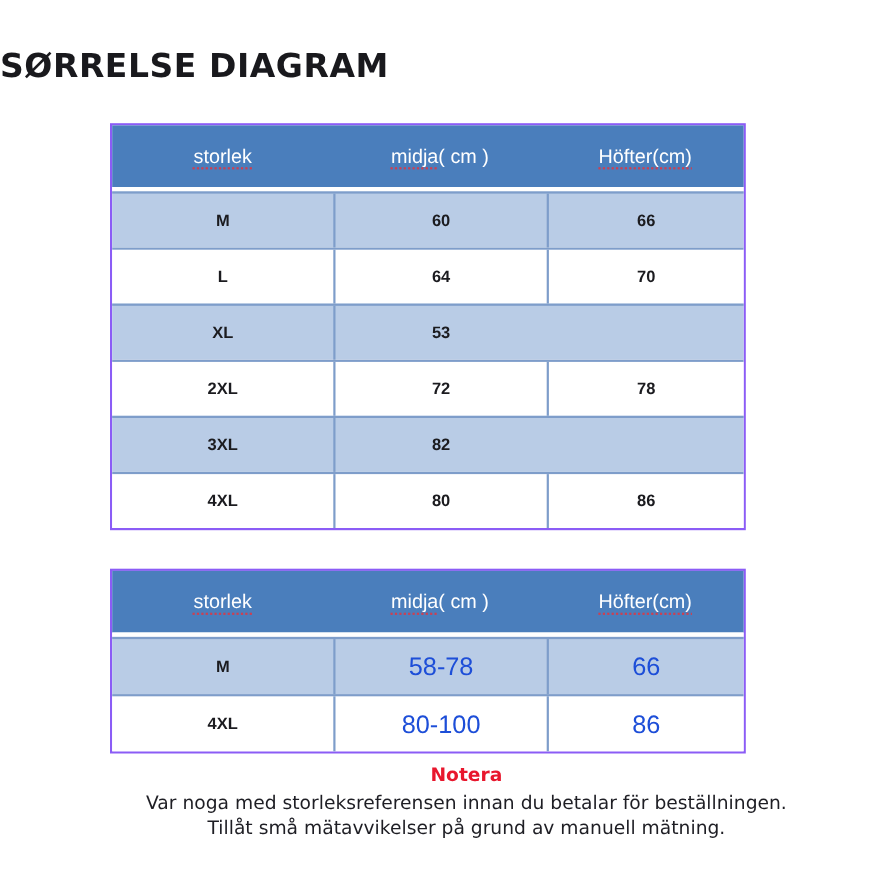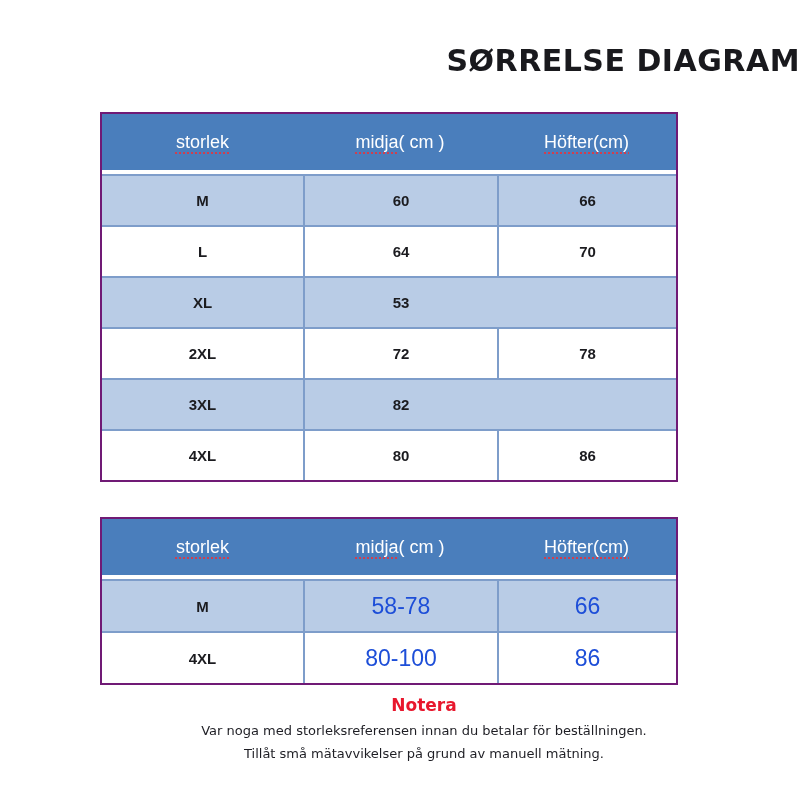--- a/index.html
+++ b/index.html
@@ -1,29 +1,29 @@
 <!DOCTYPE html>
 <html><head>
 <meta charset="utf-8">
 <style>
   * { margin:0; padding:0; box-sizing:border-box; }
   html,body { width:800px; height:800px; background:#ffffff; overflow:hidden; }
   body { position:relative; font-family:"Liberation Sans", sans-serif; }
 
   .page-title{
     position:absolute; top:43px; left:0; width:800px;
-    text-align:right;
+    text-align:left;
     font-family:"DejaVu Sans", sans-serif;
     font-size:30px; font-weight:700; letter-spacing:.5px;
     color:#19191d;
   }
 
   .tbl{
     position:absolute; left:100px; width:578px;
-    border:2px solid #701a75;
+    border:2px solid #8b5cf6;
     background:#ffffff;
   }
   .tbl-1{ top:112px; }
   .tbl-2{ top:517px; }
 
   .thead{
     display:grid; grid-template-columns:201px 194px 179px;
     height:56px; background:#4a7ebc;
   }
   .hcell{
@@ -56,21 +56,21 @@
   .note{
     position:absolute; left:104px; top:695px; width:640px;
     font-family:"DejaVu Sans", sans-serif;
     text-align:center;
   }
   .note-label{
     color:#e8172d; font-size:17px; font-weight:700;
     margin-bottom:4px;
   }
   .note-line{
-    color:#1e1e24; font-size:13px; font-weight:400; line-height:23px;
+    color:#1e1e24; font-size:17px; font-weight:400; line-height:23px;
   }
 </style>
 </head>
 <body>
 
 <div class="page-title">SØRRELSE DIAGRAM</div>
 
 <div class="tbl tbl-1">
   <div class="thead">
     <div class="hcell">

